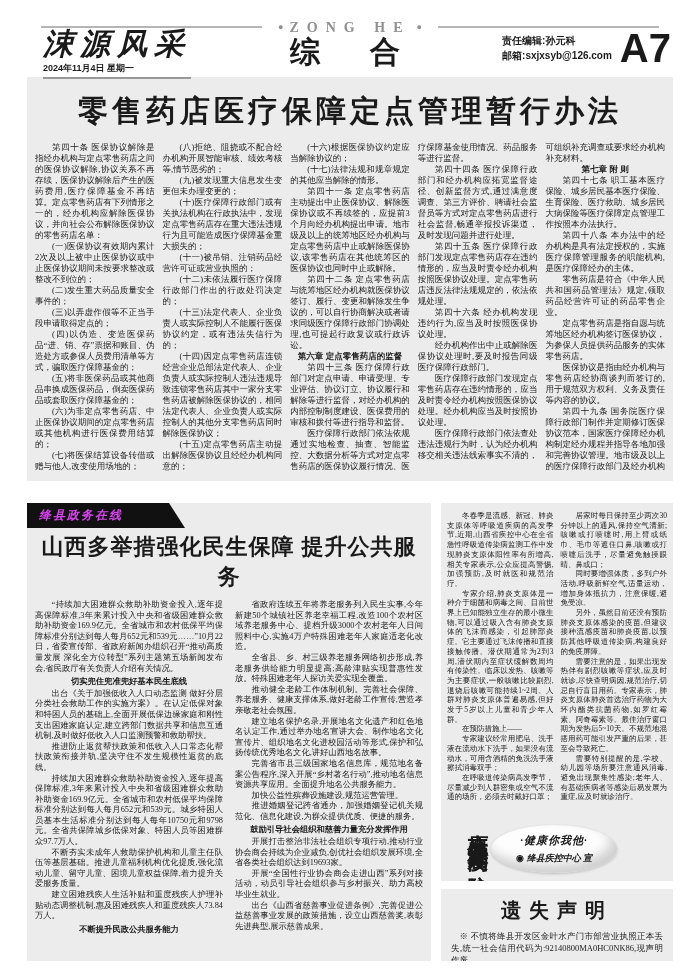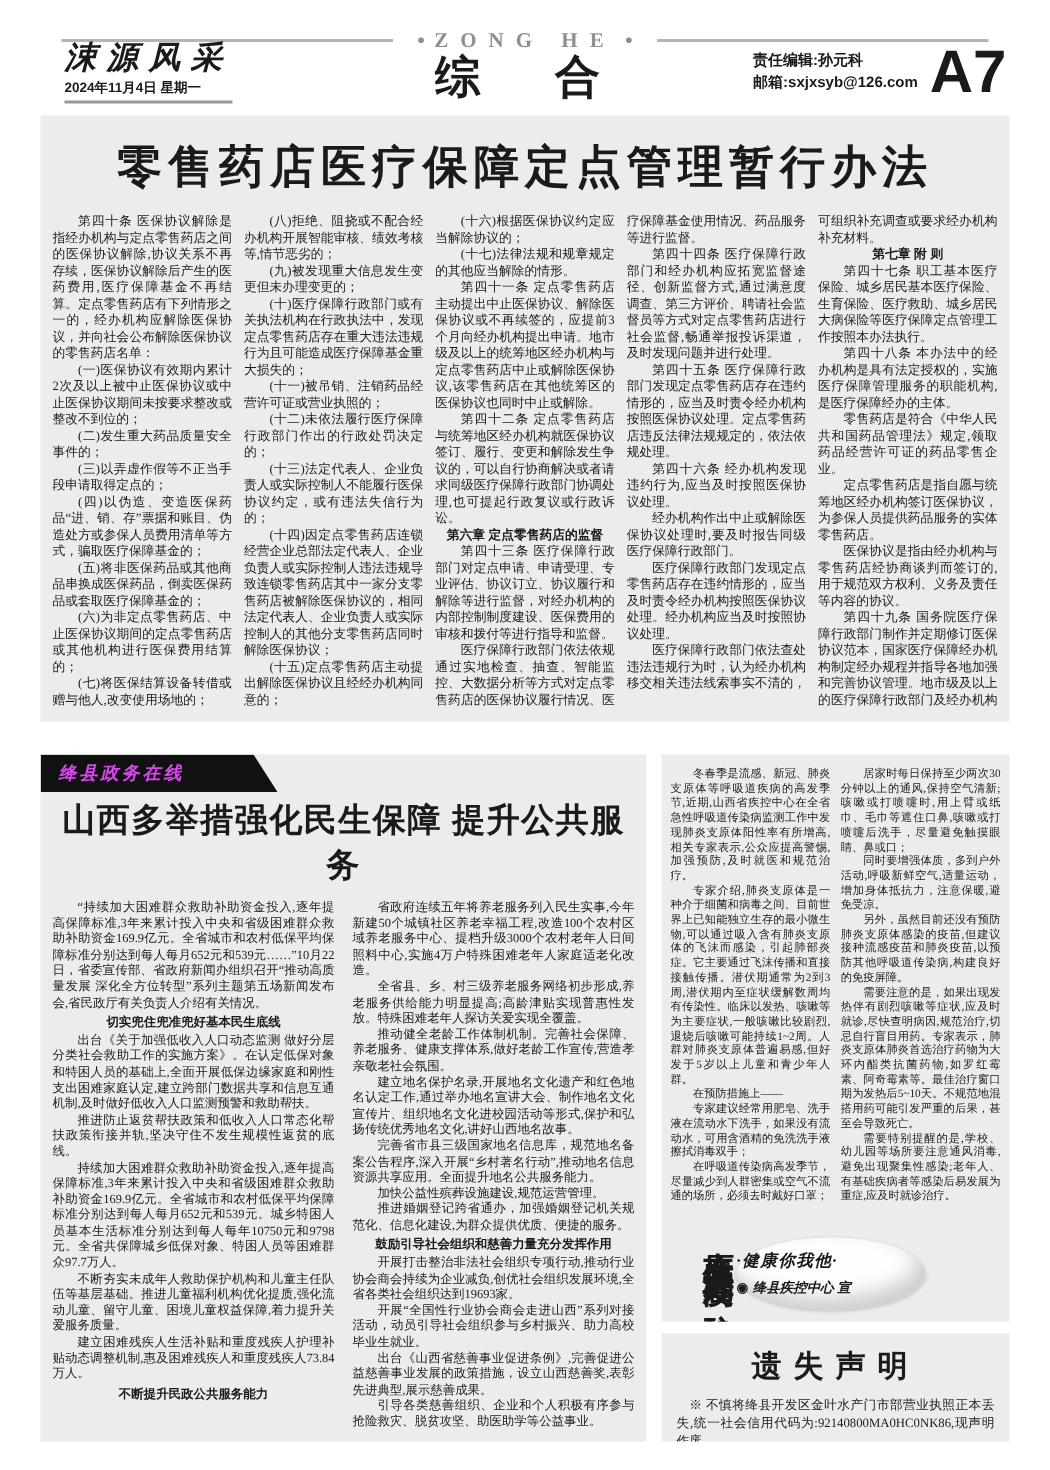--- a/index.html
+++ b/index.html
@@ -7,21 +7,21 @@
   .page {
     position:relative; width:700px; height:980px; margin:0 auto;
     background:#ffffff; font-family:"Liberation Serif", serif; color:#1a1a1a;
     padding:10px 27px 0;
   }
   
   header { position:relative; height:62px; }
   .head-rule { position:absolute; left:14px; right:14px; top:16px; height:2px; background:#b5b5b5; }
   .head-flex { position:relative; display:flex; justify-content:space-between; align-items:flex-start; height:100%; }
   .head-left { padding-left:16px; padding-top:18px; }
-  .masthead { font-family:Liberation Sans, sans-serif; font-style:italic; font-weight:bold; font-size:21px; letter-spacing:7px; line-height:1.05; }
+  .masthead { font-family:Liberation Serif, serif; font-style:italic; font-weight:bold; font-size:30px; letter-spacing:7px; line-height:1.05; }
   .date-line { font-size:9px; font-weight:bold; border-bottom:2px solid #999; padding-bottom:2px; margin-top:2px; font-family:"Liberation Sans", sans-serif; }
   .head-center { position:absolute; left:50%; transform:translateX(-50%); top:8px; text-align:center; }
   .pinyin { display:inline-block; background:#fff; padding:0 10px; color:#8f8f8f; font-family:"Liberation Serif", serif; font-weight:bold; font-size:14px; letter-spacing:8px; }
   .pinyin .dot { color:#8f8f8f; font-size:9px; vertical-align:2px; letter-spacing:0; margin:0 6px; }
   .section-name { font-size:30px; font-weight:bold; letter-spacing:10px; line-height:1.0; margin-top:1px; }
   .head-right { display:flex; align-items:center; padding-top:20px; padding-right:2px; }
   .editor-box { font-size:10px; font-weight:bold; line-height:1.55; font-family:"Liberation Sans", sans-serif; }
   .page-no { font-size:40px; font-weight:900; font-family:"Liberation Sans", sans-serif; margin-left:8px; line-height:0.9; }
   
   .main-panel { margin-top:5px; background:#ececec; padding:8px 8px 6px; height:404px; overflow:hidden; }
@@ -35,21 +35,21 @@
   .gov-panel { width:404px; background:#ececec; padding:0 8px 6px; height:458px; overflow:hidden; }
   .gov-banner { width:158px; background:#111; color:#d946ef; font-style:italic; font-weight:bold; font-size:12px; letter-spacing:2px; padding:4px 14px 4px 12px; clip-path:polygon(0 0, calc(100% - 16px) 0, 100% 100%, 0 100%); margin:0 0 4px -8px; font-family:"Liberation Sans", sans-serif; }
   .gov-title { text-align:center; font-size:22px; font-weight:900; letter-spacing:1px; margin:4px 0 8px; font-family:"Liberation Sans", sans-serif; }
   .gov-cols { columns:2; column-gap:12px; height:384px; overflow:hidden; text-align:justify; }
   .gov-cols .para { font-size:8.3px; line-height:10.6px; }
   .right-stack { flex:1; display:flex; flex-direction:column; gap:8px; }
   .health-panel { position:relative; background:#ececec; height:378px; padding:8px 6px; display:flex; overflow:hidden;flex-direction:column; }
   .health-cols { flex:1; columns:2; column-gap:7px; height:360px; overflow:hidden; text-align:justify; }
   .health-cols .para { font-size:7.5px; line-height:9.7px; }
   .v-title { writing-mode:vertical-rl; text-orientation:upright; font-size:21px; font-weight:900; letter-spacing:2px; line-height:1.0; width:42px; text-align:start; padding-top:4px; font-family:"Liberation Sans", sans-serif; }
-  .badge { position:absolute; right:56px; bottom:8px; width:126px; height:48px; background:#fdfdfd; border-radius:50%; box-shadow:0 1px 3px #00000033, inset -6px -8px 12px #cfcfcf; padding-top:8px; }
+  .badge { position:absolute; right:56px; bottom:8px; width:126px; height:48px; background:#fdfdfd; border-radius:50%; box-shadow:0 1px 3px #00000033, inset -6px -8px 12px #cfcfcf; text-align:center; padding-top:8px; }
   .badge-l1 { font-style:italic; font-weight:bold; font-size:11px; letter-spacing:1px; }
   .badge-l2 { font-style:italic; font-weight:bold; font-size:9px; margin-top:4px; }
   .badge-logo { font-style:normal; font-size:9px; margin-right:3px; }
   .lost-panel { background:#ececec; height:72px; padding:6px 10px; overflow:hidden; }
   .lost-title { text-align:center; font-size:20px; font-weight:900; letter-spacing:8px; margin:2px 0 6px; }
   .lost-text { font-size:8.5px; line-height:12px; text-indent:1em; text-align:justify; }
 </style>
 </head>
 <body>
 
@@ -136,21 +136,20 @@
           <p class="para">全省县、乡、村三级养老服务网络初步形成,养老服务供给能力明显提高;高龄津贴实现普惠性发放。特殊困难老年人探访关爱实现全覆盖。</p>
           <p class="para">推动健全老龄工作体制机制。完善社会保障、养老服务、健康支撑体系,做好老龄工作宣传,营造孝亲敬老社会氛围。</p>
           <p class="para">建立地名保护名录,开展地名文化遗产和红色地名认定工作,通过举办地名宣讲大会、制作地名文化宣传片、组织地名文化进校园活动等形式,保护和弘扬传统优秀地名文化,讲好山西地名故事。</p>
           <p class="para">完善省市县三级国家地名信息库，规范地名备案公告程序,深入开展“乡村著名行动”,推动地名信息资源共享应用。全面提升地名公共服务能力。</p>
           <p class="para">加快公益性殡葬设施建设,规范运营管理。</p>
           <p class="para">推进婚姻登记跨省通办，加强婚姻登记机关规范化、信息化建设,为群众提供优质、便捷的服务。</p>
           <p class="para subhead">鼓励引导社会组织和慈善力量充分发挥作用</p>
           <p class="para">开展打击整治非法社会组织专项行动,推动行业协会商会持续为企业减负,创优社会组织发展环境,全省各类社会组织达到19693家。</p>
           <p class="para">开展“全国性行业协会商会走进山西”系列对接活动，动员引导社会组织参与乡村振兴、助力高校毕业生就业。</p>
           <p class="para">出台《山西省慈善事业促进条例》,完善促进公益慈善事业发展的政策措施，设立山西慈善奖,表彰先进典型,展示慈善成果。</p>
-          <p class="para">引导各类慈善组织、企业和个人积极有序参与抢险救灾、脱贫攻坚、助医助学等公益事业。</p>
         </div>
     </section>
 
     <div class="right-stack">
       <section class="health-panel">
         <div class="health-cols">
             <p class="para">冬春季是流感、新冠、肺炎支原体等呼吸道疾病的高发季节,近期,山西省疾控中心在全省急性呼吸道传染病监测工作中发现肺炎支原体阳性率有所增高,相关专家表示,公众应提高警惕,加强预防,及时就医和规范治疗。</p>
             <p class="para">专家介绍,肺炎支原体是一种介于细菌和病毒之间、目前世界上已知能独立生存的最小微生物,可以通过吸入含有肺炎支原体的飞沫而感染，引起肺部炎症。它主要通过飞沫传播和直接接触传播。潜伏期通常为2到3周,潜伏期内至症状缓解数周均有传染性。临床以发热、咳嗽等为主要症状,一般咳嗽比较剧烈,退烧后咳嗽可能持续1~2周。人群对肺炎支原体普遍易感,但好发于5岁以上儿童和青少年人群。</p>
             <p class="para">在预防措施上——</p>
             <p class="para">专家建议经常用肥皂、洗手液在流动水下洗手，如果没有流动水，可用含酒精的免洗洗手液擦拭消毒双手；</p>

